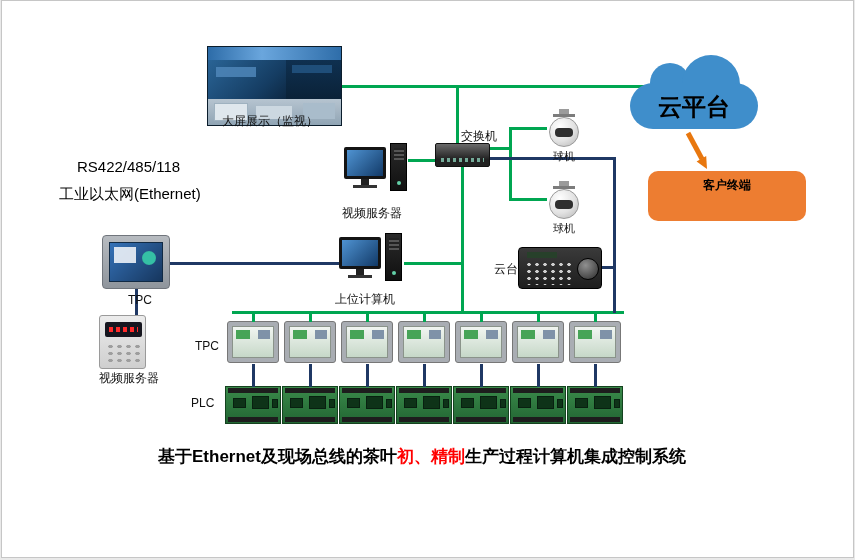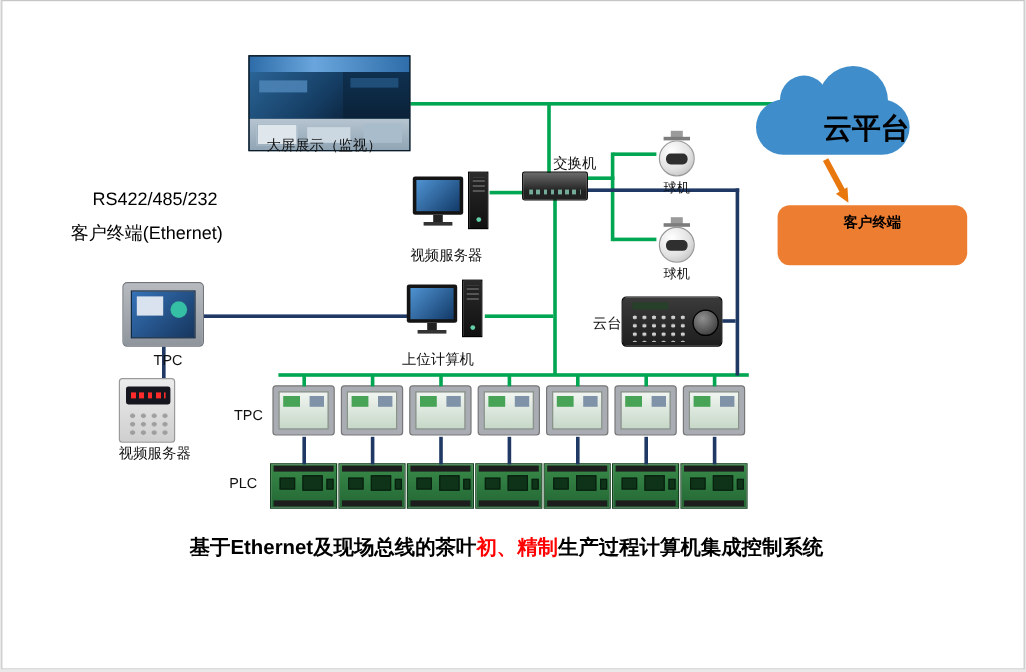--- a/index.html
+++ b/index.html
@@ -87,21 +87,21 @@
   .ptz-keys { left:6px; top:13px; width:46px; height:24px;
               background-image:radial-gradient(#cfcfcf 1.5px,transparent 2px); background-size:8px 7px; }
   .ptz-stick { left:58px; top:10px; width:22px; height:22px; border-radius:50%; border:1px solid #000;
                background:radial-gradient(circle at 38% 32%,#909090,#2b2b2b); }
 
   
   .cloud-base { position:absolute; left:628px; top:82px; width:128px; height:46px; background:#3f8ecb; border-radius:24px; }
   .cloud-puff { position:absolute; border-radius:50%; background:#3f8ecb; }
   .puff1 { left:648px; top:62px; width:40px; height:40px; }
   .puff2 { left:680px; top:54px; width:58px; height:58px; }
-  .cloud-label { position:absolute; left:628px; top:90px; width:128px; text-align:right;
+  .cloud-label { position:absolute; left:628px; top:90px; width:128px; text-align:center;
                  font-size:24px; font-weight:bold; color:#000; z-index:5; }
 
   
   .client { position:absolute; left:646px; top:170px; width:158px; height:50px; background:#ed7d31;
             border-radius:10px; text-align:center; color:#000; padding-top:6px; z-index:4; }
   .client .l1 { font-size:12px; font-weight:bold; }
   .client .l2 { font-size:14px; font-weight:bold; }
 
   
   .tpc-row { position:absolute; left:225px; top:320px; display:flex; gap:5px; }
@@ -156,22 +156,22 @@
     <div class="bs-b"></div>
     <div class="bs-c"></div>
     <div class="bs-e1"></div>
     <div class="bs-e2"></div>
     <div class="bs-d1"></div>
     <div class="bs-d2"></div>
     <div class="bs-d3"></div>
   </div>
   <div class="lbl" style="left:220px;top:112px">大屏展示（监视）</div>
 
-  <div class="side-text" style="left:75px;top:157px">RS422/485/232</div>
-  <div class="side-text" style="left:57px;top:184px">客户终端(Ethernet)</div>
+  <div class="side-text" style="left:75px;top:157px">RS422/485/118</div>
+  <div class="side-text" style="left:57px;top:184px">工业以太网(Ethernet)</div>
 
   <div class="tpcl">
     <div class="tpcl-screen"></div>
   </div>
   <div class="lbl" style="left:126px;top:292px">TPC</div>
 
   <div class="weigh">
     <div class="w-display"></div>
     <div class="w-keys"></div>
   </div>

